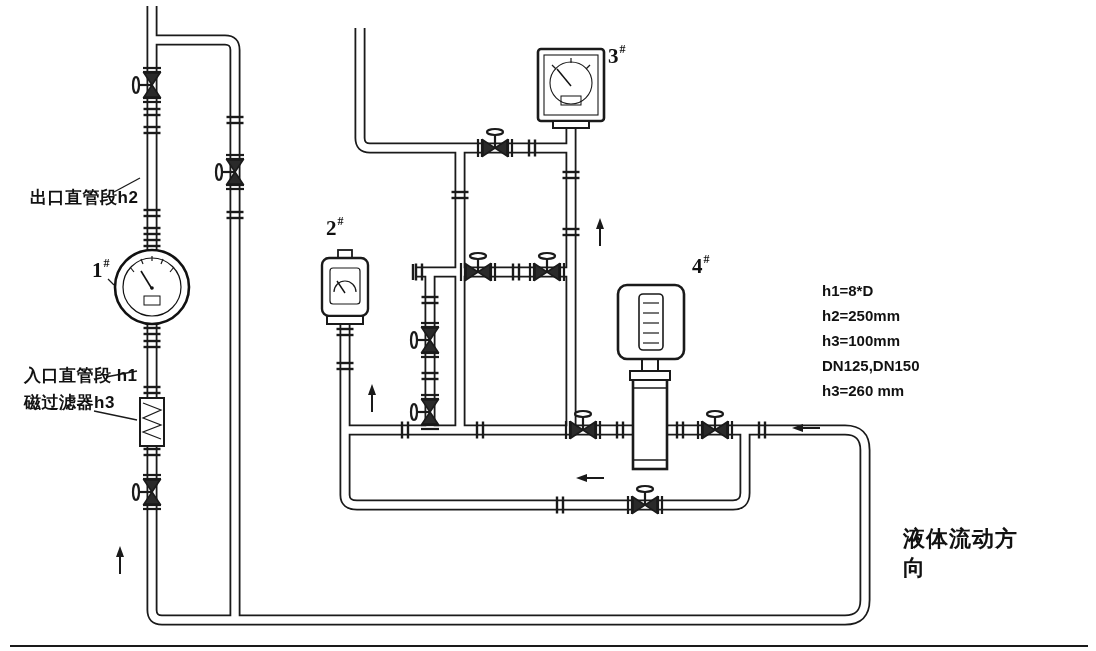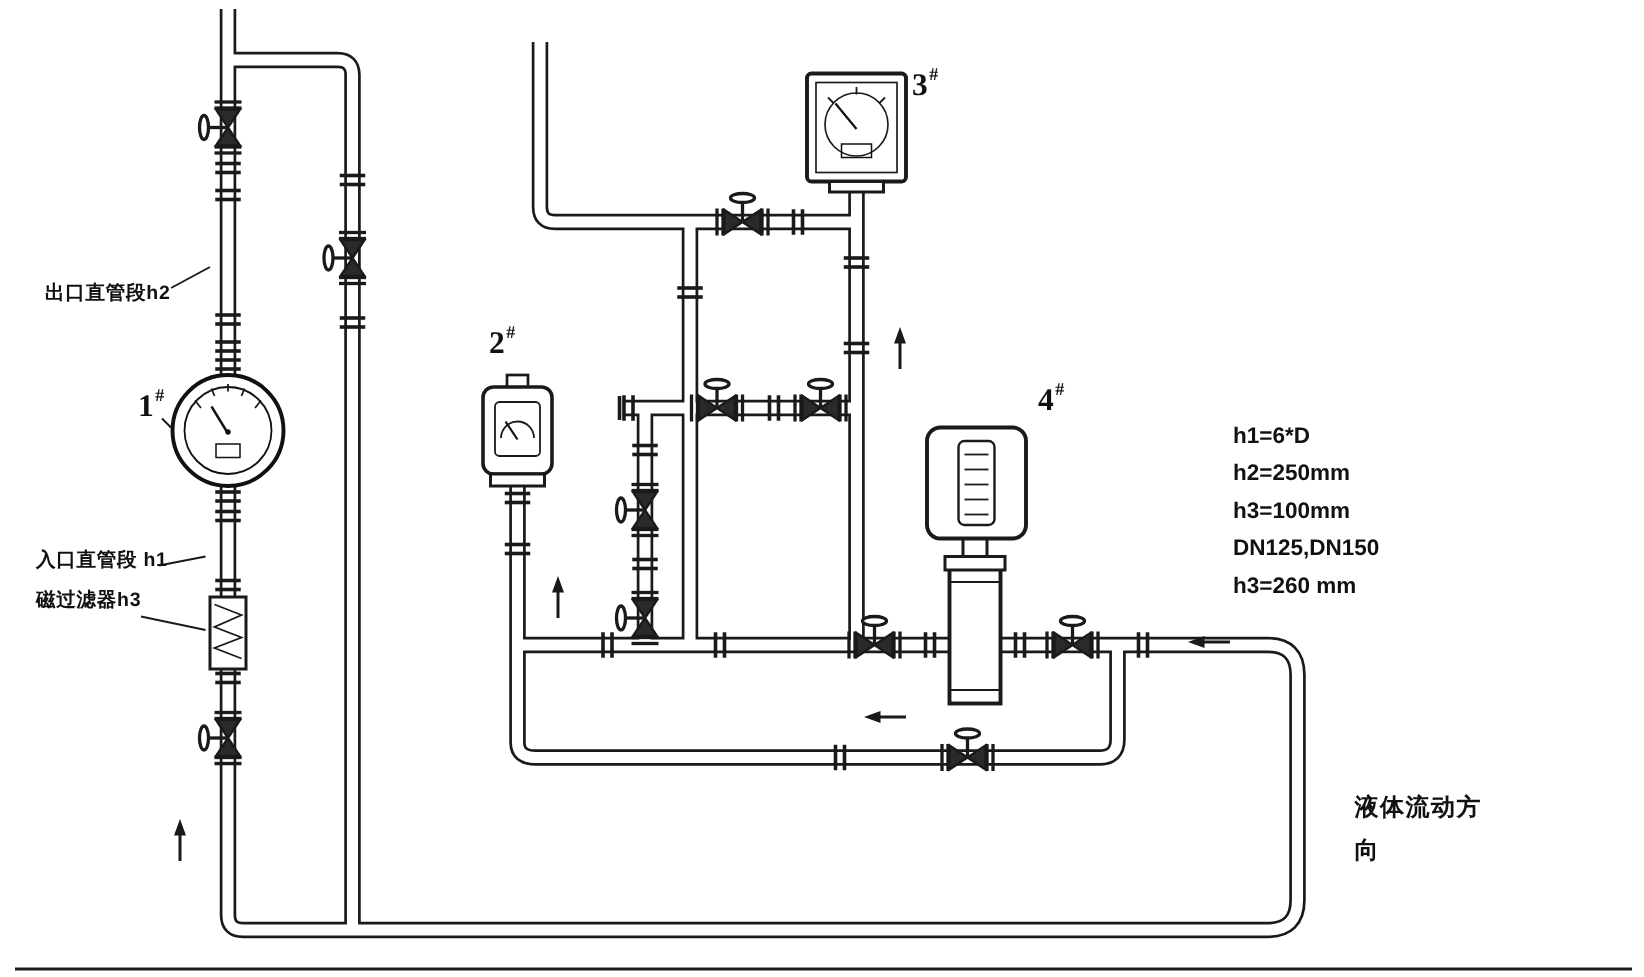--- a/index.html
+++ b/index.html
@@ -6,28 +6,28 @@
   html,body { margin:0; padding:0; background:#ffffff; }
   .stage {
     position: relative;
     width: 1096px; height: 651px;
     background: #ffffff;
     font-family: "Liberation Sans", sans-serif;
     overflow: hidden;
   }
   .stage svg { position:absolute; left:0; top:0; }
   .lbl { position:absolute; color:#111; white-space:nowrap; }
-  .zh  { font-size:13px; font-weight:700; letter-spacing:0.5px; }
+  .zh  { font-size:17px; font-weight:700; letter-spacing:0.5px; }
   .meter-num {
     font-family:"Liberation Serif", serif;
     font-size:21px; font-weight:700;
   }
   .meter-num sup { font-size:12px; position:relative; top:-2px; left:1px; }
   .ann-block div { font-size:15px; font-weight:700; line-height:25px; }
-  .flow-block div { font-size:16px; font-weight:700; line-height:29px; letter-spacing:1px; }
+  .flow-block div { font-size:22px; font-weight:700; line-height:29px; letter-spacing:1px; }
 
   
   .po { stroke:#1a1a1a; stroke-width:11; fill:none; }
   .pi { stroke:#ffffff; stroke-width:7.4; fill:none; }
   .thin  { stroke:#1a1a1a; stroke-width:1.2; fill:none; }
   .lead  { stroke:#1a1a1a; stroke-width:1.3; }
 </style>
 </head>
 <body>
 
@@ -227,21 +227,21 @@
 
   <div class="lbl meter-num" style="left:608px; top:44px">
     <span>3</span><sup>#</sup>
   </div>
 
   <div class="lbl meter-num" style="left:692px; top:254px">
     <span>4</span><sup>#</sup>
   </div>
 
   <div class="lbl ann-block" style="left:822px; top:278px">
-    <div>h1=6*D</div>
+    <div>h1=8*D</div>
     <div>h2=250mm</div>
     <div>h3=100mm</div>
     <div>DN125,DN150</div>
     <div>h3=260 mm</div>
   </div>
 
   <div class="lbl flow-block" style="left:903px; top:524px">
     <div>液体流动方</div>
     <div>向</div>
   </div>

